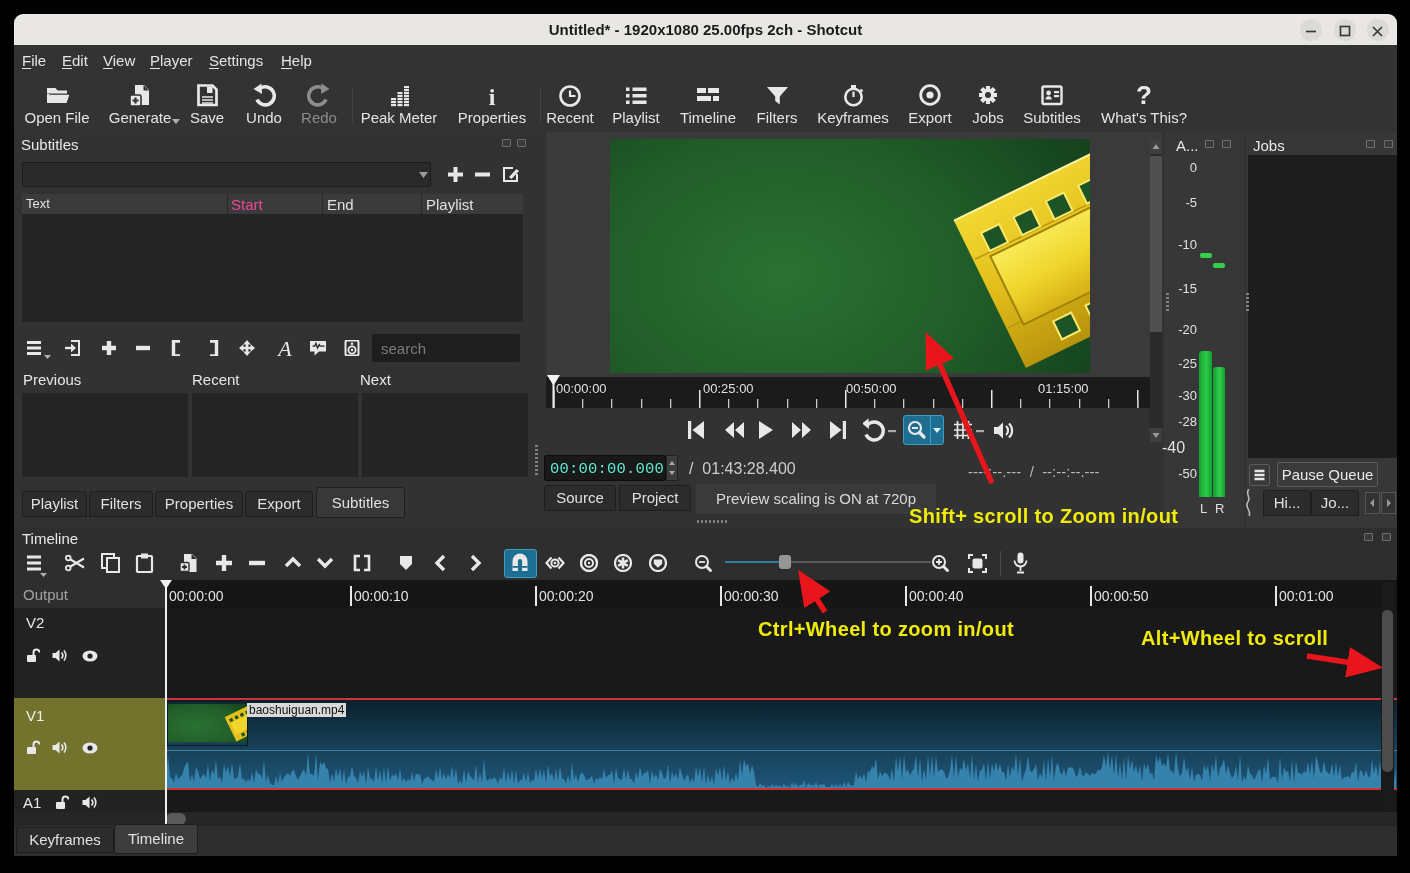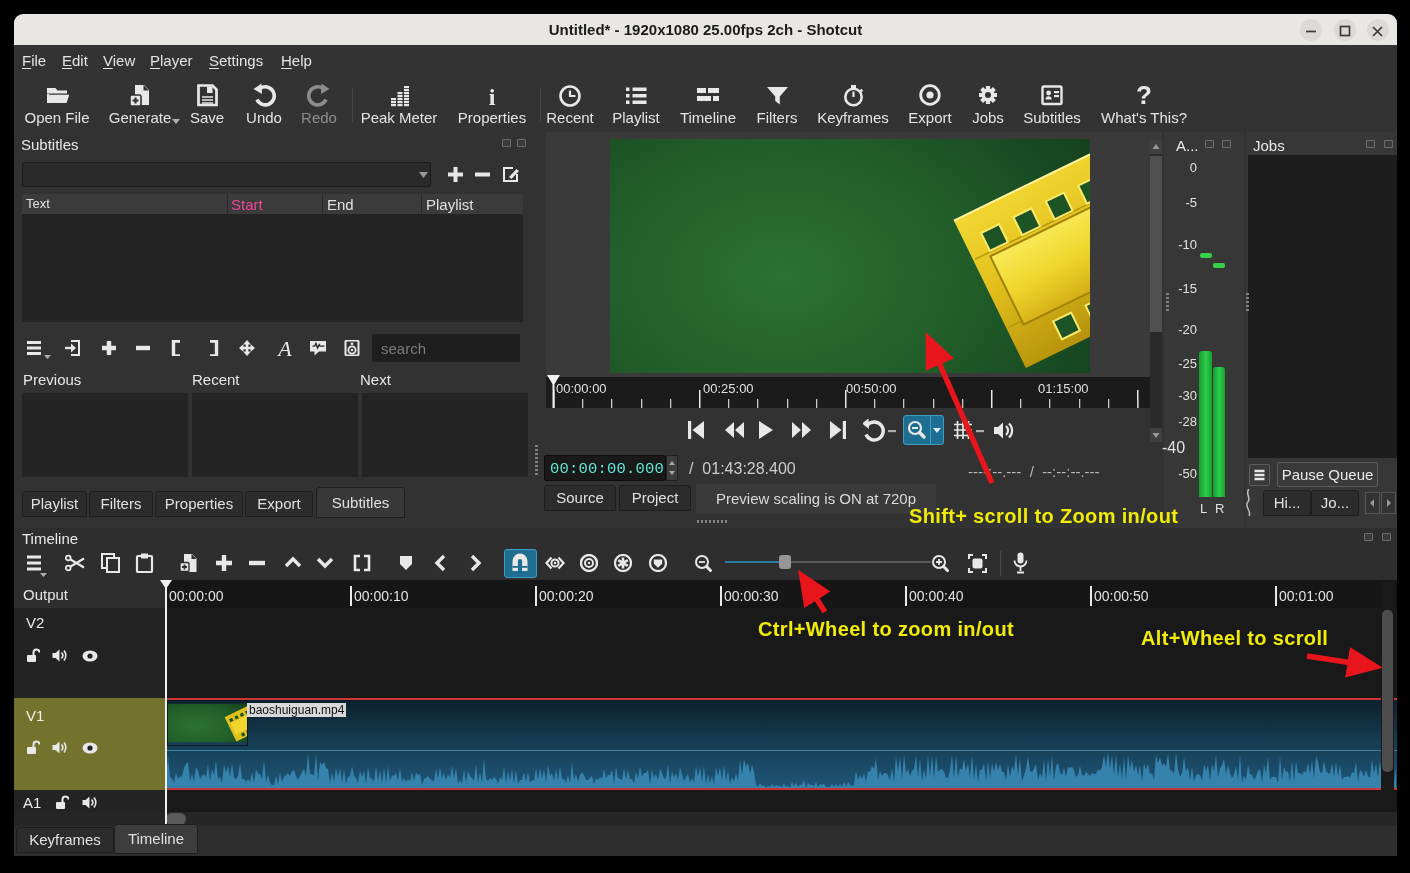--- a/index.html
+++ b/index.html
@@ -502,21 +502,21 @@
     <rect x="4.5" y="4.5" width="10" height="10" rx="2" fill="#e8e8e8"></rect>
     <path d="M1 5V1h4M14 1h4v4M18 14v4h-4M5 18H1v-4" fill="none" stroke="#e8e8e8" stroke-width="2"></path>
   </svg>
 <div class="a" style="left:1000px;top:551px;width:1px;height:25px;background:#4a4a4a"></div>
 <svg class="a" style="left:1013px;top:552px" width="15" height="22" viewBox="0 0 15 22">
     <rect x="4.5" y="0.5" width="6" height="11" rx="3" fill="#e8e8e8"></rect>
     <path d="M1.5 8.5a6 6 0 0 0 12 0" fill="none" stroke="#e8e8e8" stroke-width="1.8"></path>
     <path d="M7.5 15v4M4 20.5h7" stroke="#e8e8e8" stroke-width="1.8"></path>
   </svg>
 <div class="a" style="left:14px;top:580px;width:152px;height:28px;background:#2e2e2e"></div>
-<div class="a" style="left:23px;top:587px;font-size:15px;color:#e5e5e5;white-space:nowrap;line-height:1;">Output</div>
+<div class="a" style="left:23px;top:587px;font-size:15px;color:#a3a3a3;white-space:nowrap;line-height:1;">Output</div>
 <div class="a" style="left:166px;top:580px;width:1231px;height:28px;background:#161616"></div>
 <div class="a" style="left:169px;top:589px;font-size:14px;color:#e2e2e2;white-space:nowrap;line-height:1;">00:00:00</div>
 <div class="a" style="left:350px;top:586px;width:2px;height:20px;background:#e8e8e8"></div>
 <div class="a" style="left:354px;top:589px;font-size:14px;color:#e2e2e2;white-space:nowrap;line-height:1;">00:00:10</div>
 <div class="a" style="left:535px;top:586px;width:2px;height:20px;background:#e8e8e8"></div>
 <div class="a" style="left:539px;top:589px;font-size:14px;color:#e2e2e2;white-space:nowrap;line-height:1;">00:00:20</div>
 <div class="a" style="left:720px;top:586px;width:2px;height:20px;background:#e8e8e8"></div>
 <div class="a" style="left:724px;top:589px;font-size:14px;color:#e2e2e2;white-space:nowrap;line-height:1;">00:00:30</div>
 <div class="a" style="left:905px;top:586px;width:2px;height:20px;background:#e8e8e8"></div>
 <div class="a" style="left:909px;top:589px;font-size:14px;color:#e2e2e2;white-space:nowrap;line-height:1;">00:00:40</div>

